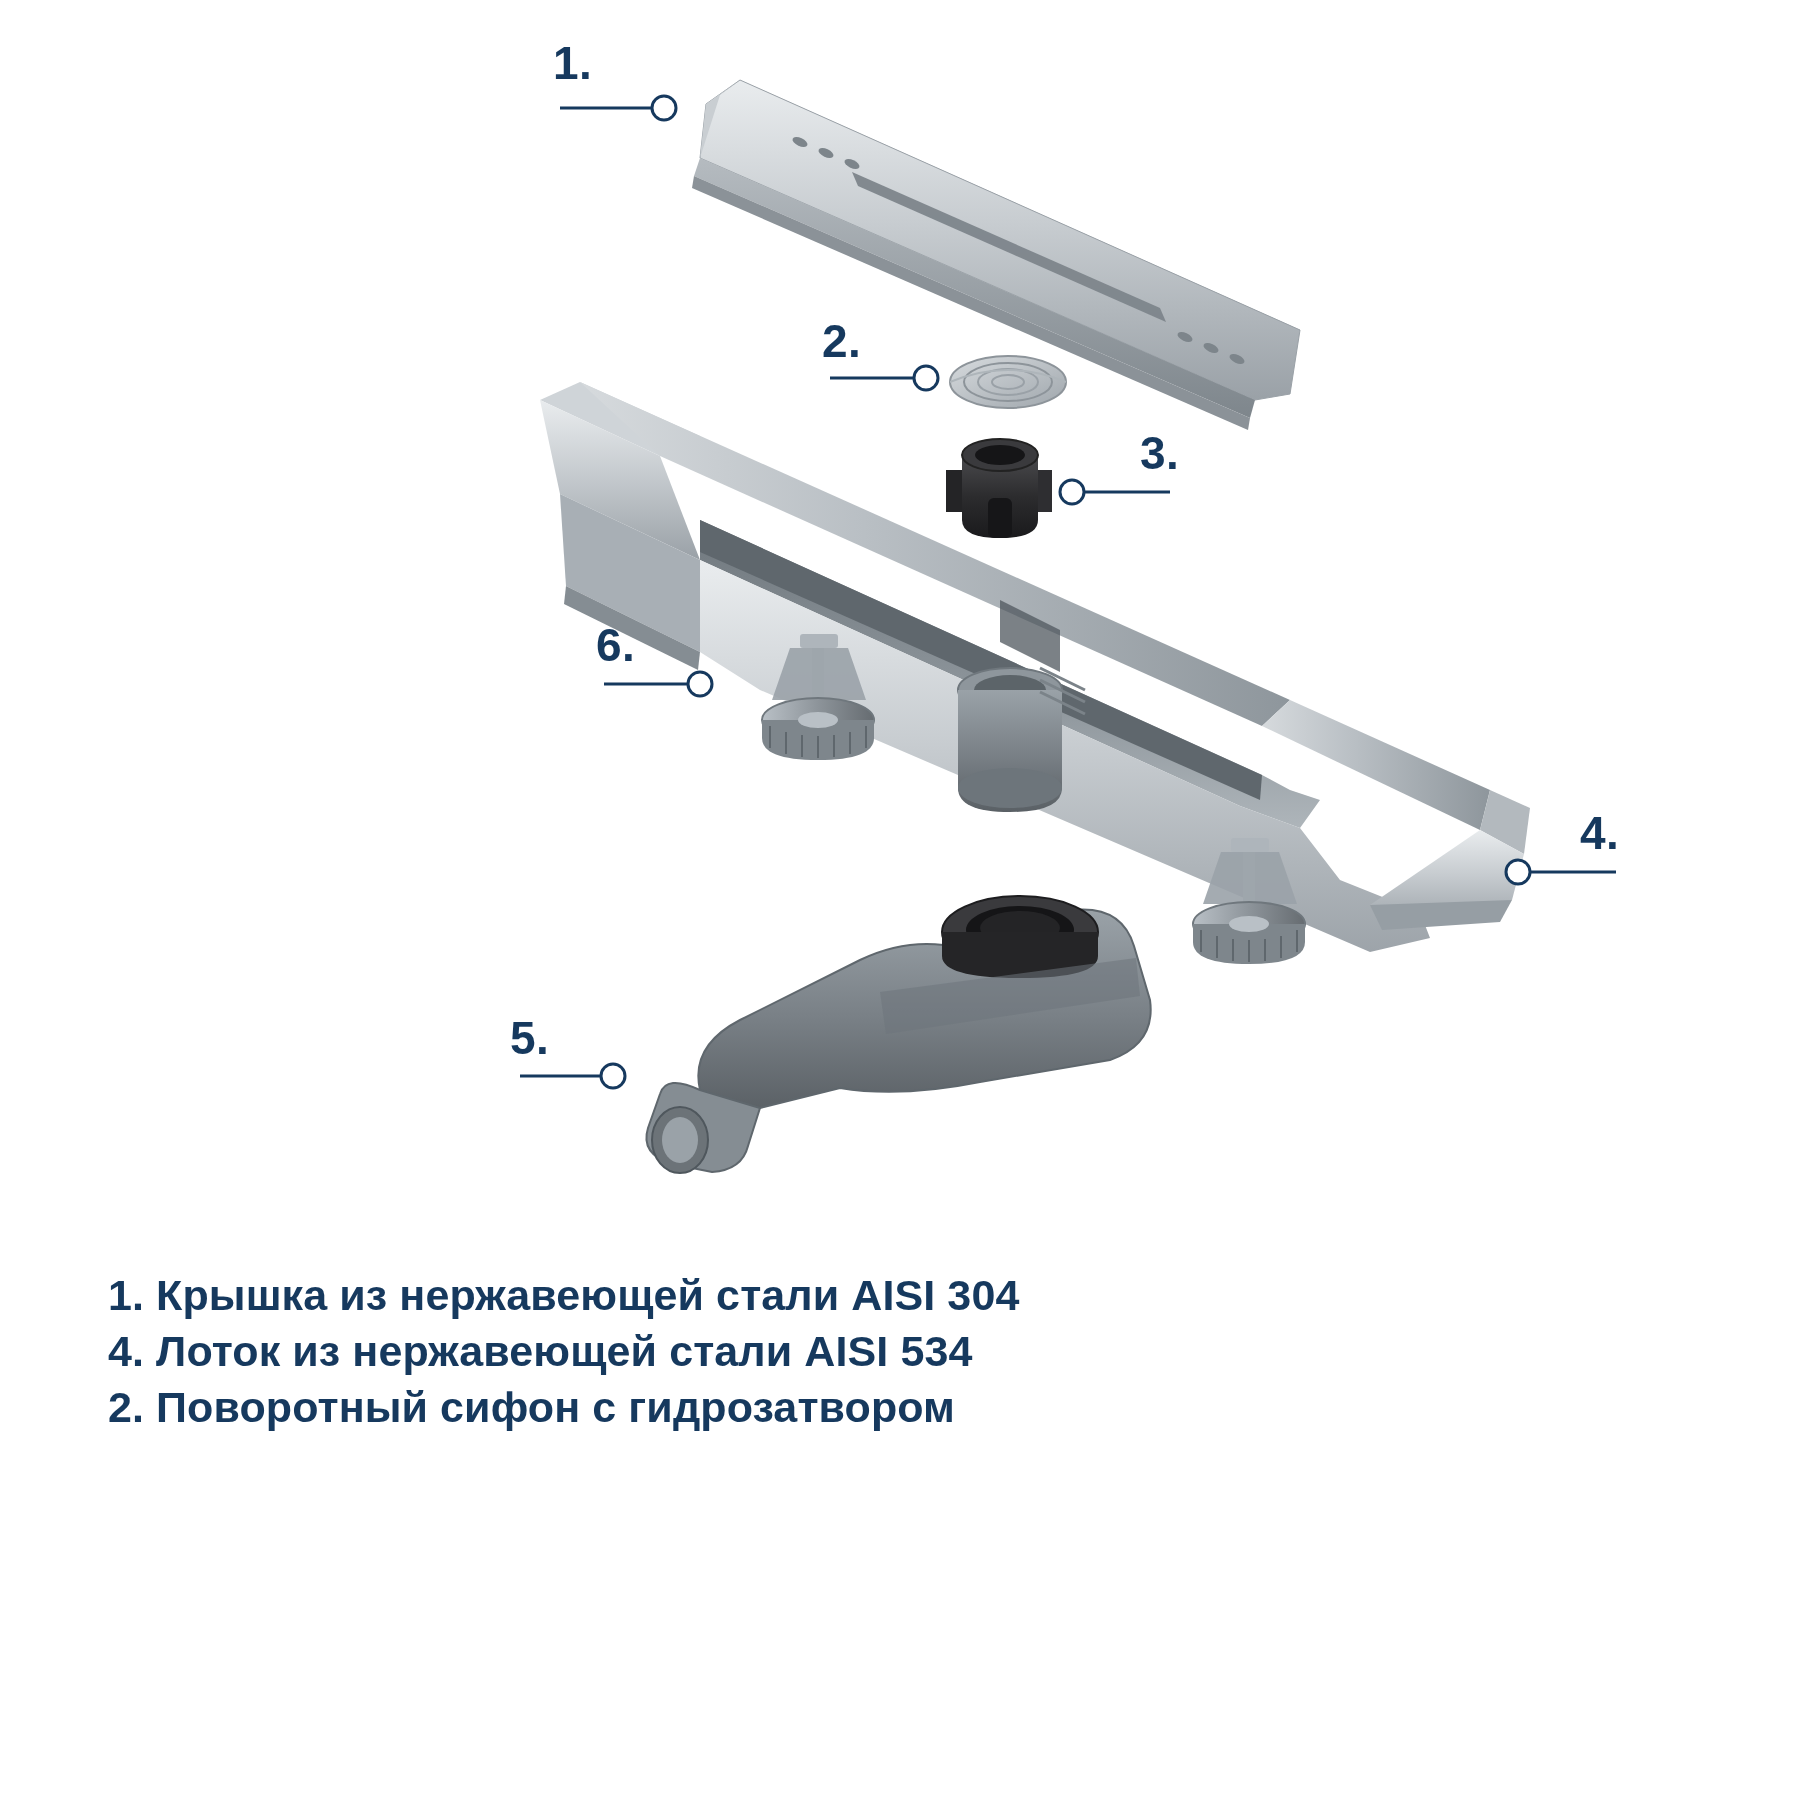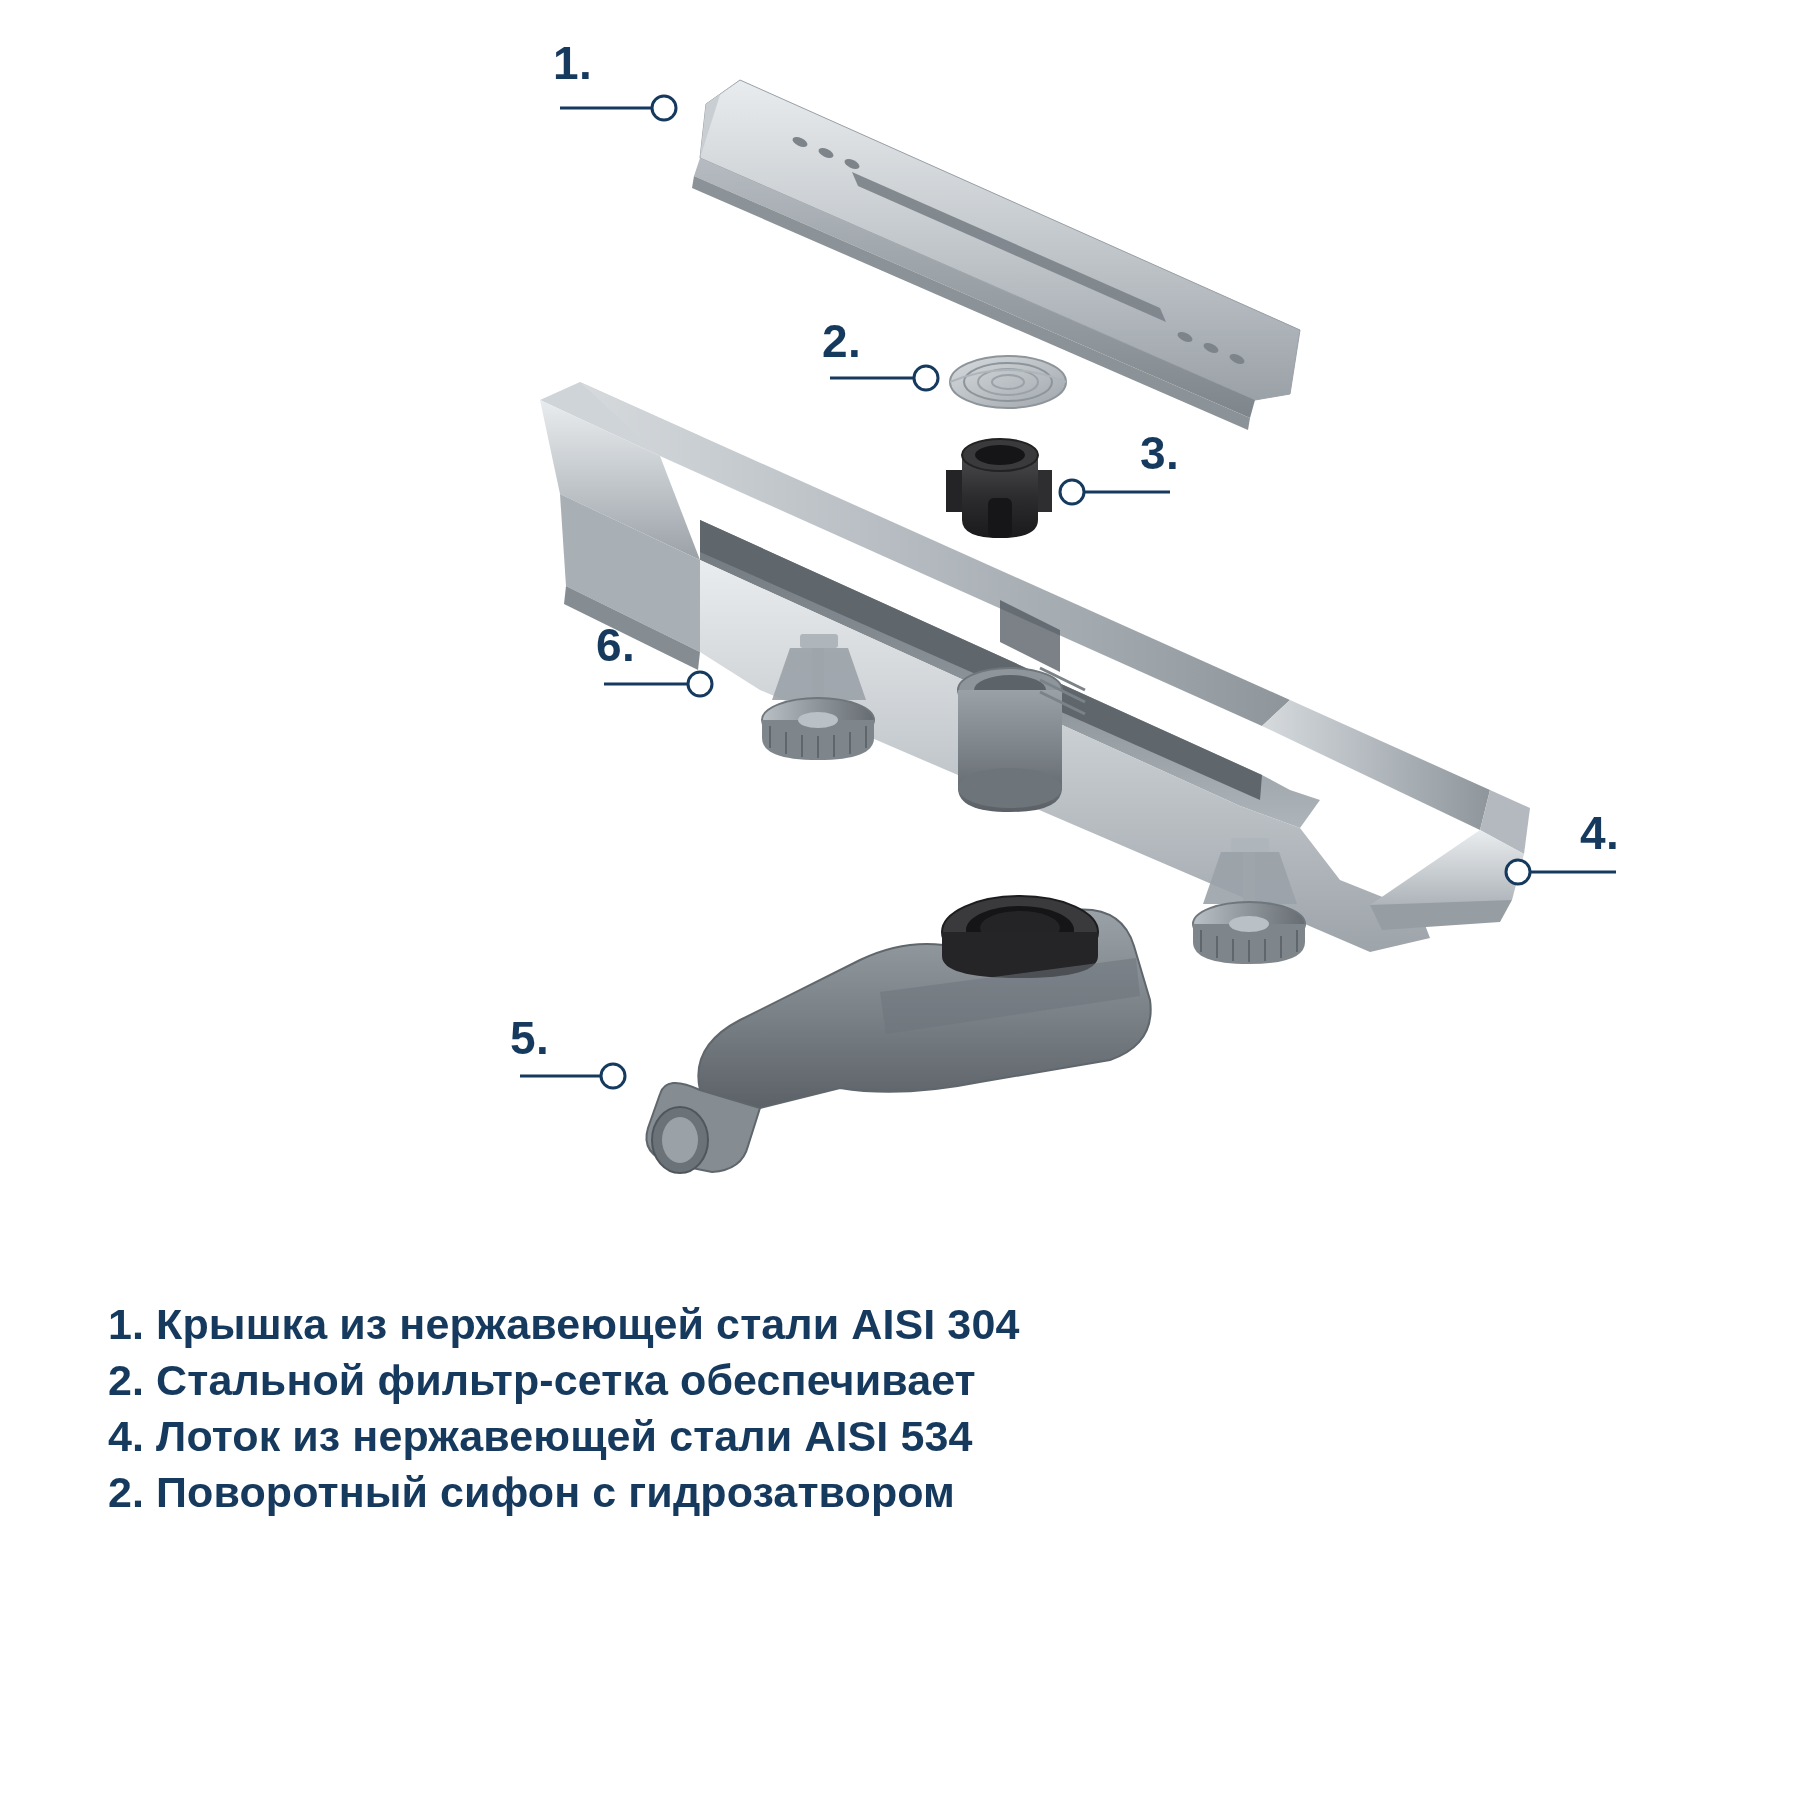--- a/index.html
+++ b/index.html
@@ -39,21 +39,20 @@
     color: #16395e;
     letter-spacing: 0.5px;
     line-height: 1;
     user-select: none;
   }
   #legend {
     position: absolute;
     left: 108px;
     top: 1268px;
     width: 1300px;
-    margin-top: 29px;
   }
   .legend-line {
     font-size: 43px;
     font-weight: bold;
     color: #16395e;
     line-height: 1.30;
     letter-spacing: 0.1px;
     white-space: pre-wrap;
   }
 </style>
@@ -249,18 +248,17 @@
 
   <div class="callout-label" style="left:553px; top:40px;">1.</div>
   <div class="callout-label" style="left:822px; top:318px;">2.</div>
   <div class="callout-label" style="left:1140px; top:430px;">3.</div>
   <div class="callout-label" style="left:1580px; top:810px;">4.</div>
   <div class="callout-label" style="left:510px; top:1015px;">5.</div>
   <div class="callout-label" style="left:596px; top:622px;">6.</div>
 
   <div id="legend">
     <div class="legend-line">1. Крышка из нержавеющей стали AISI 304</div>
-    <div class="legend-line">2. Стальной фильтр-сетка обеспечивает</div>
     <div class="legend-line">4. Лоток из нержавеющей стали AISI 534</div>
     <div class="legend-line">2. Поворотный сифон с гидрозатвором</div>
   </div>
 
 </div>
 
 </body></html>

